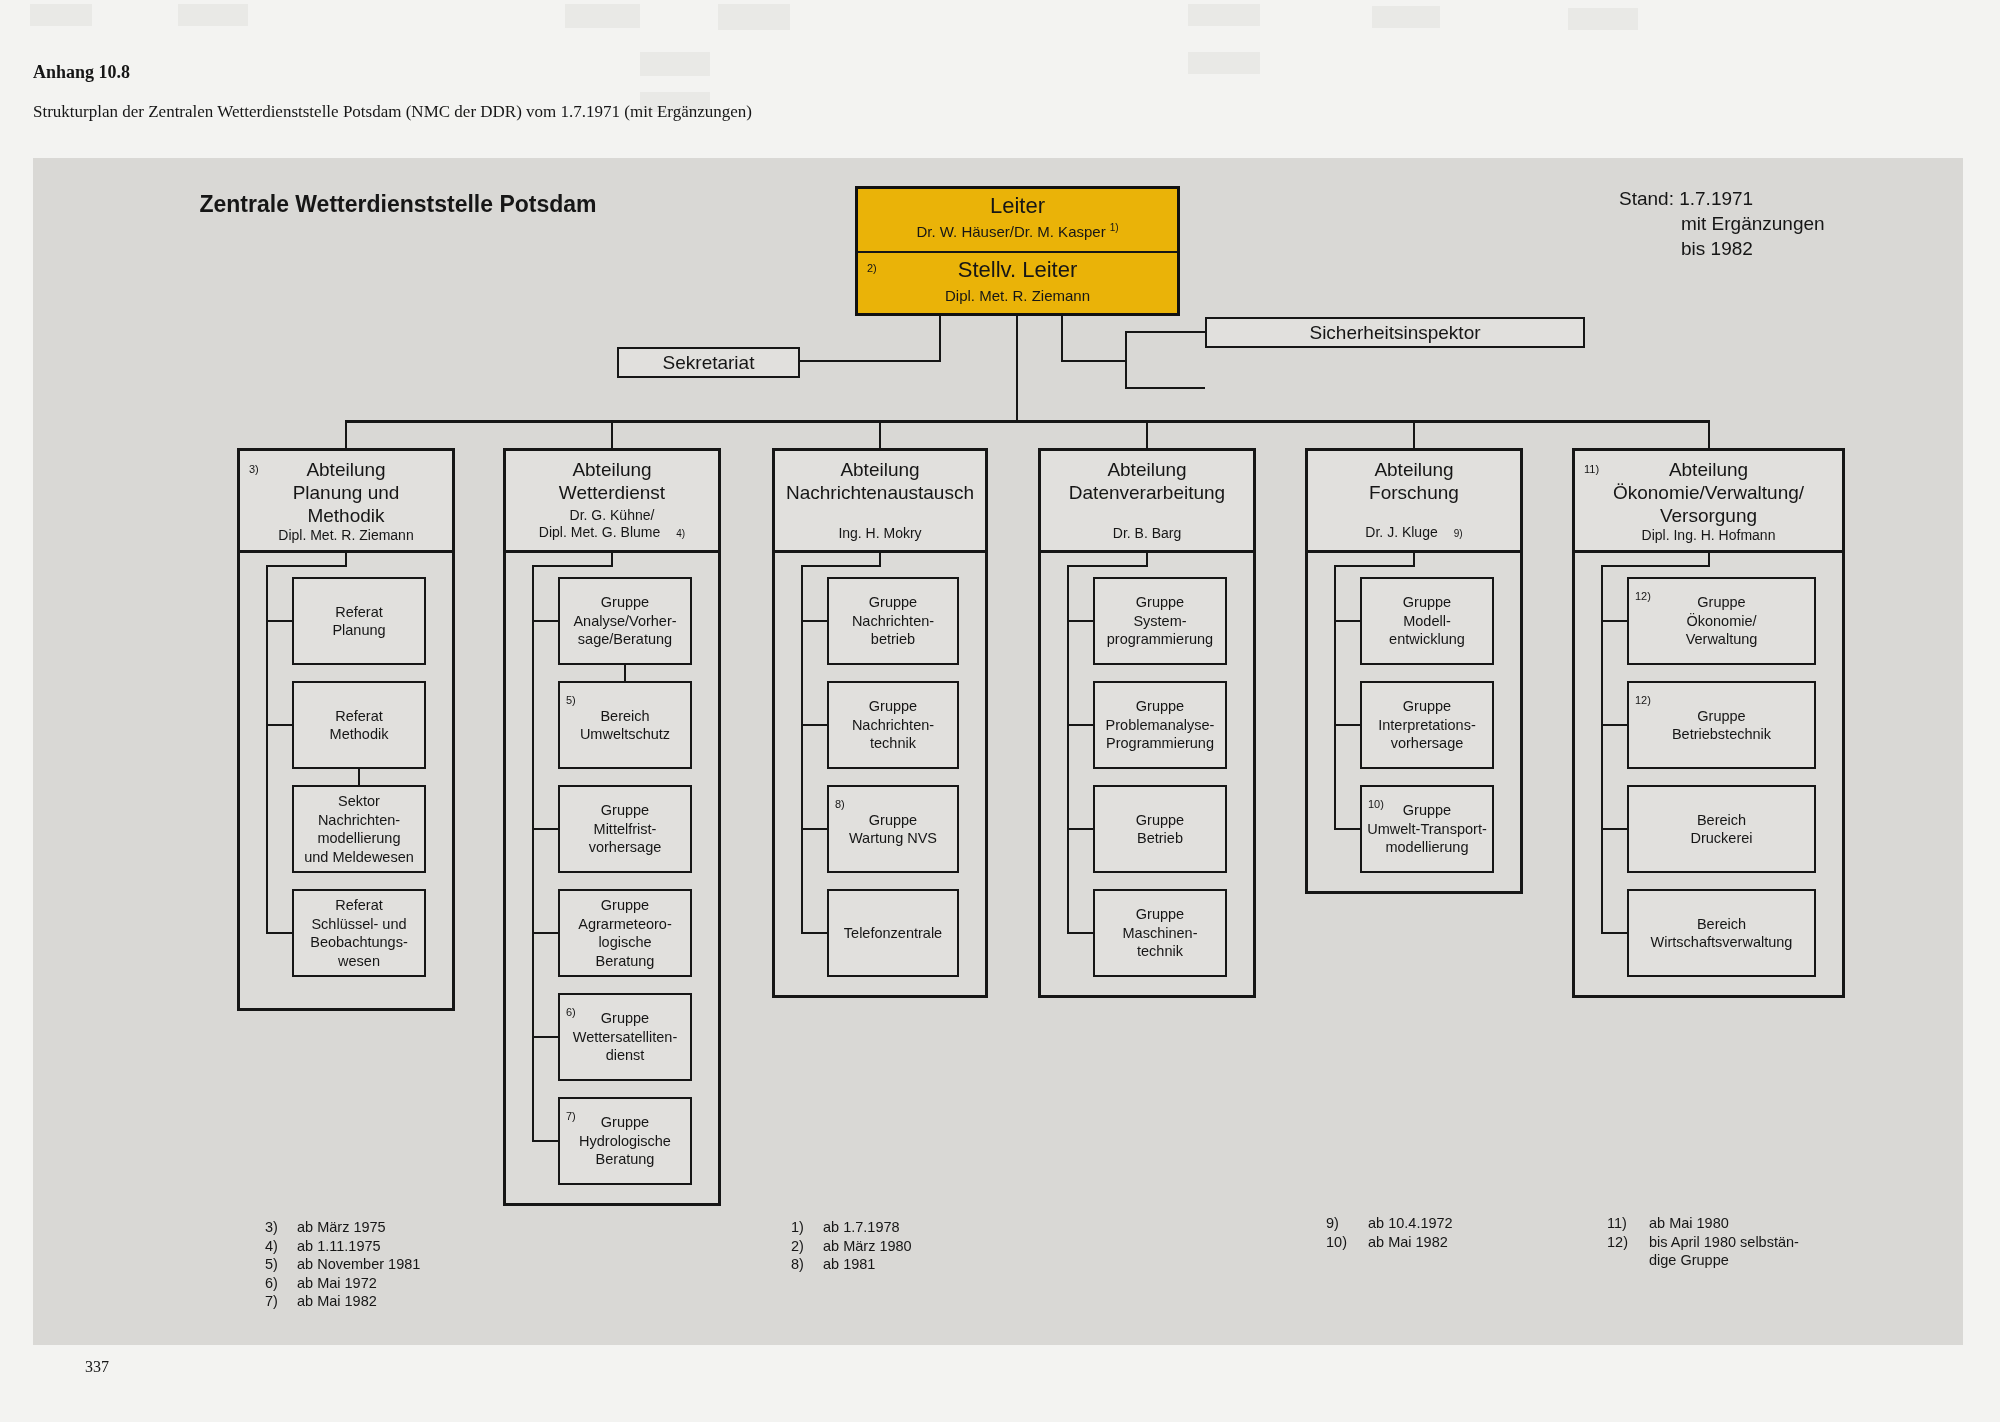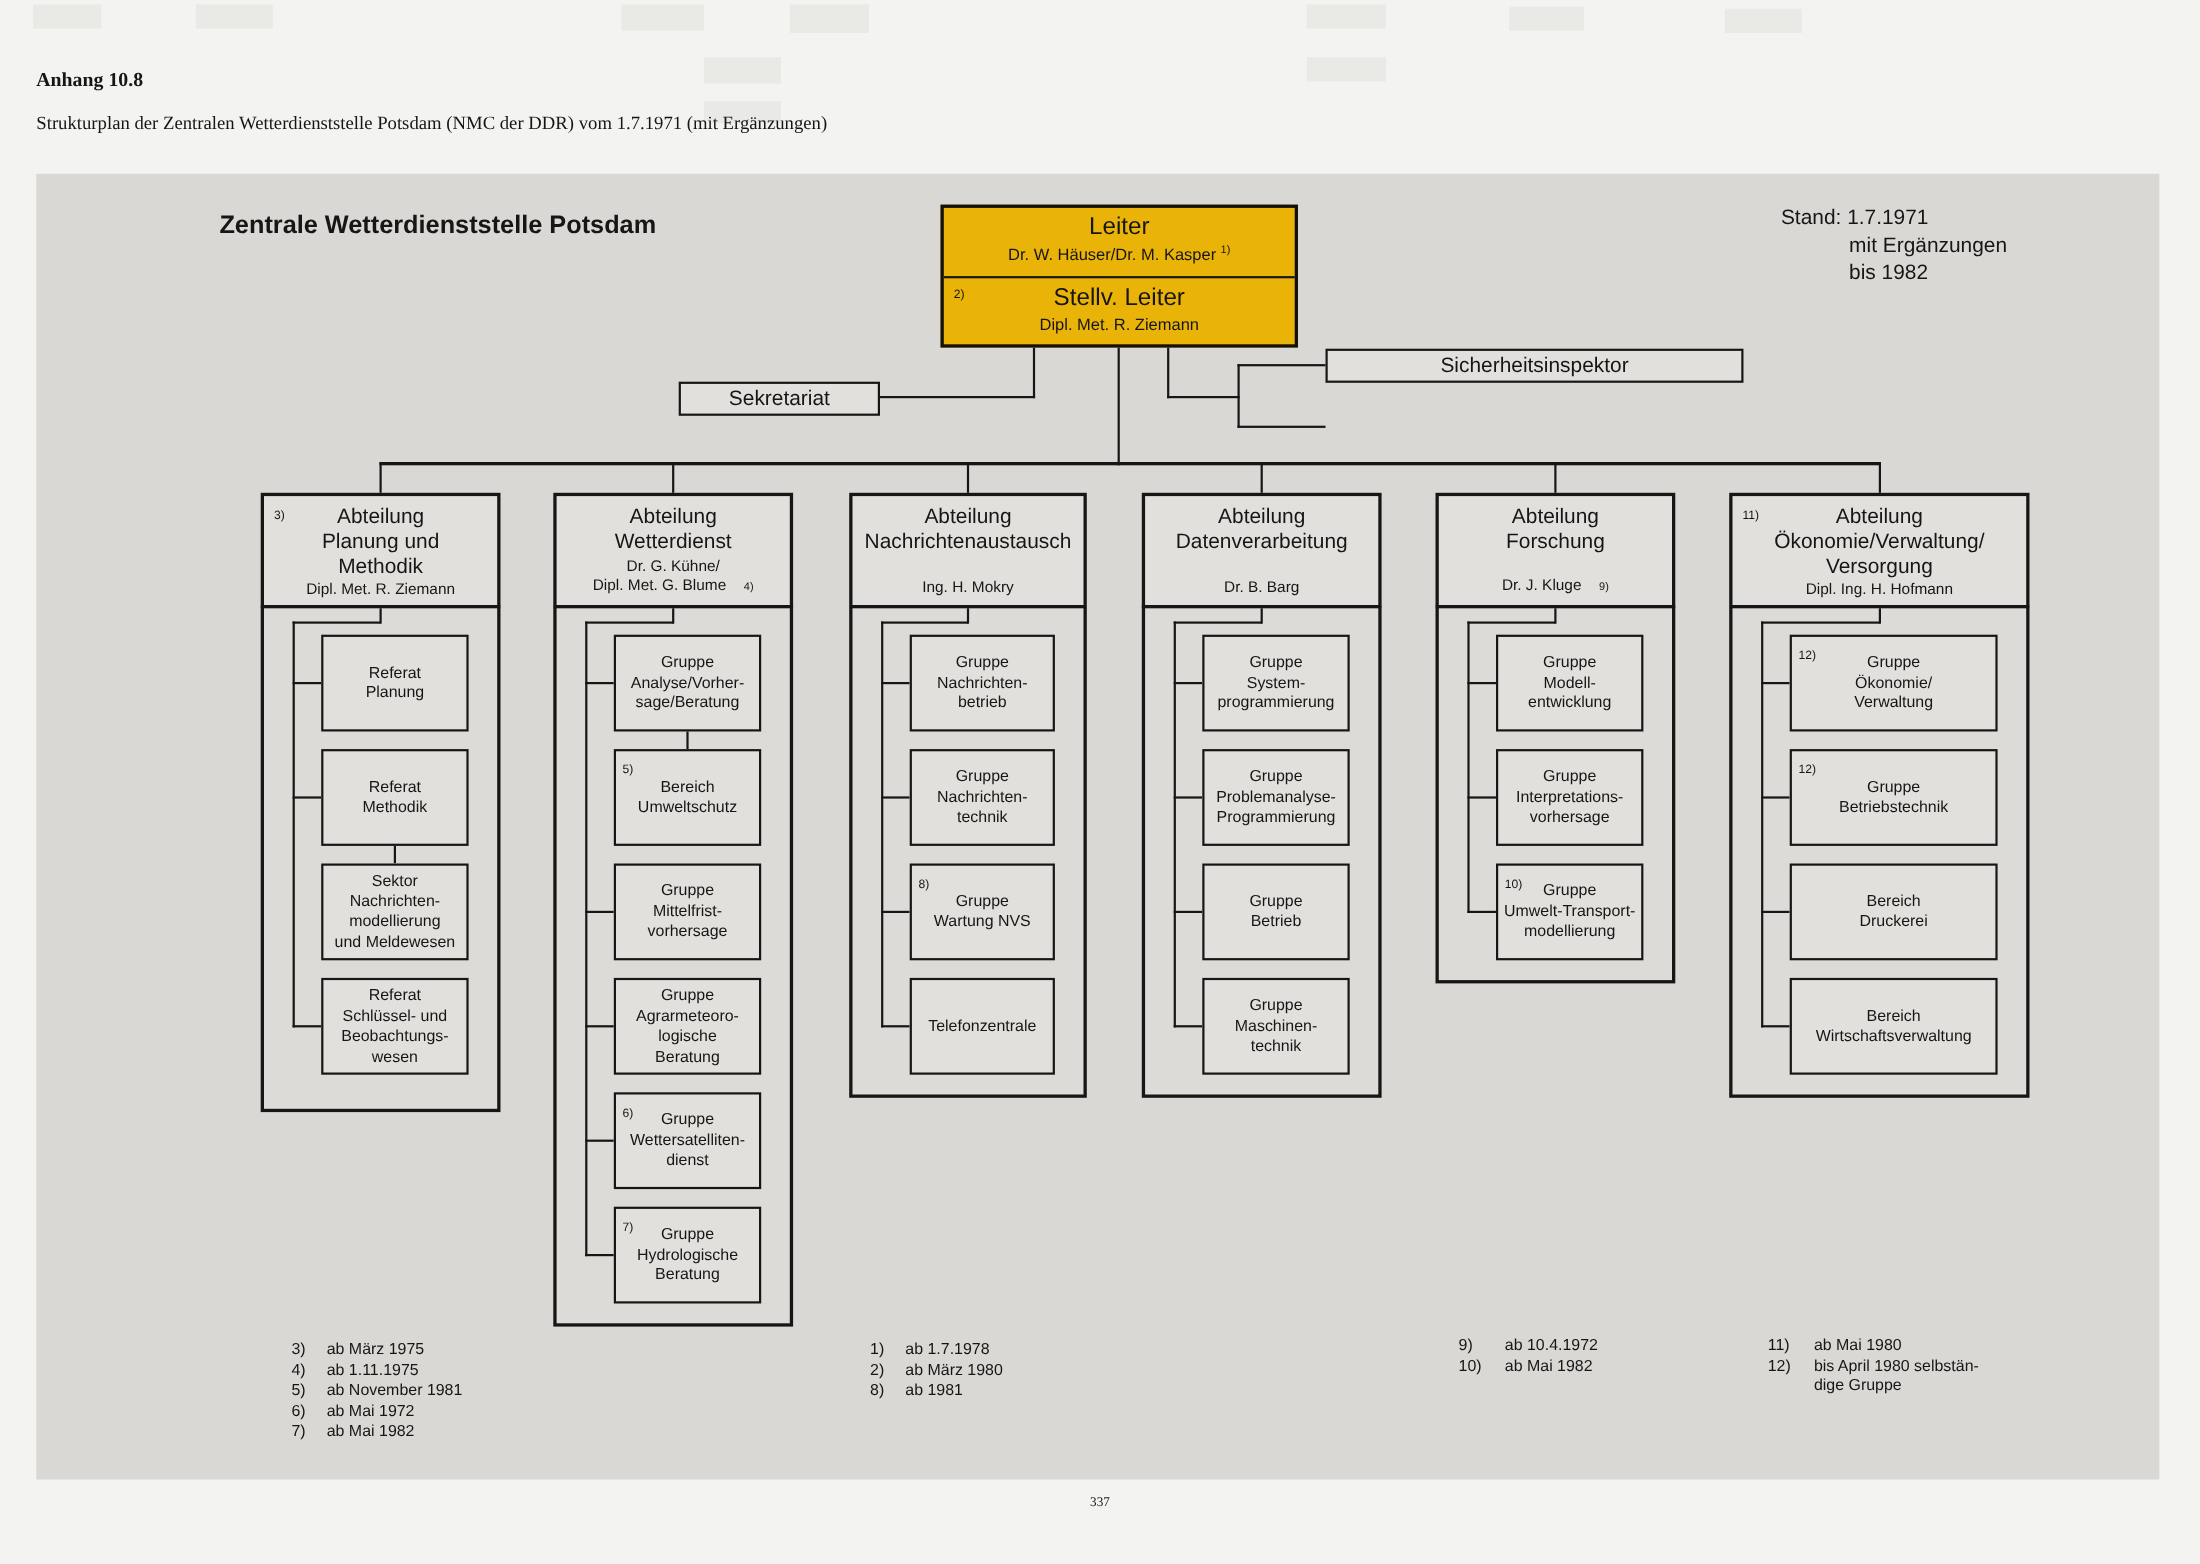--- a/index.html
+++ b/index.html
@@ -60,21 +60,21 @@
   .child{
     position:absolute;height:88px;background:#e1e0dd;border:2px solid #161616;
     box-sizing:border-box;display:flex;align-items:center;justify-content:center;
     text-align:center;font-size:14.5px;line-height:18.5px;
   }
   .child-fn{position:absolute;left:6px;top:8px;font-size:11px;}
   
   .fn-group{position:absolute;font-size:14.5px;line-height:18.5px;}
   .fn-row{display:flex;}
   .fn-num{display:inline-block;flex:none;}
-  #page-number{left:85px;top:1358px;width:1830px;text-align:center;font-size:12px;}
+  #page-number{left:85px;top:1358px;width:1830px;text-align:left;font-size:16px;}
 </style>
 </head>
 <body>
 
 <div class="artifact" style="left:30px;top:4px;width:62px;height:22px;"></div>
 <div class="artifact" style="left:178px;top:4px;width:70px;height:22px;"></div>
 <div class="artifact" style="left:565px;top:4px;width:75px;height:24px;"></div>
 <div class="artifact" style="left:718px;top:4px;width:72px;height:26px;"></div>
 <div class="artifact" style="left:1188px;top:4px;width:72px;height:22px;"></div>
 <div class="artifact" style="left:1372px;top:6px;width:68px;height:22px;"></div>

